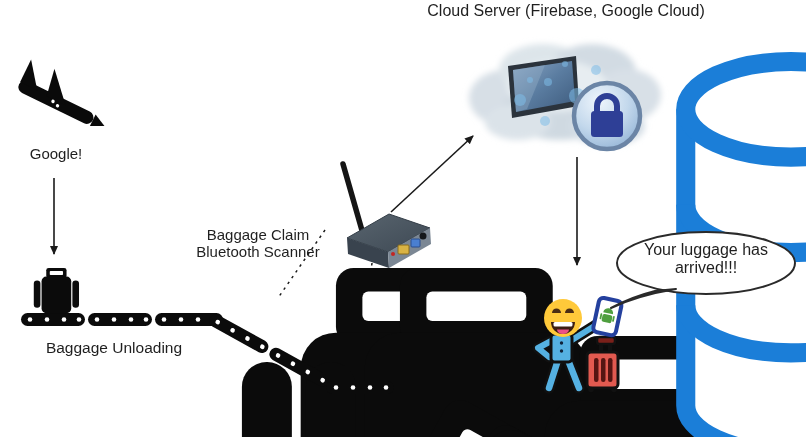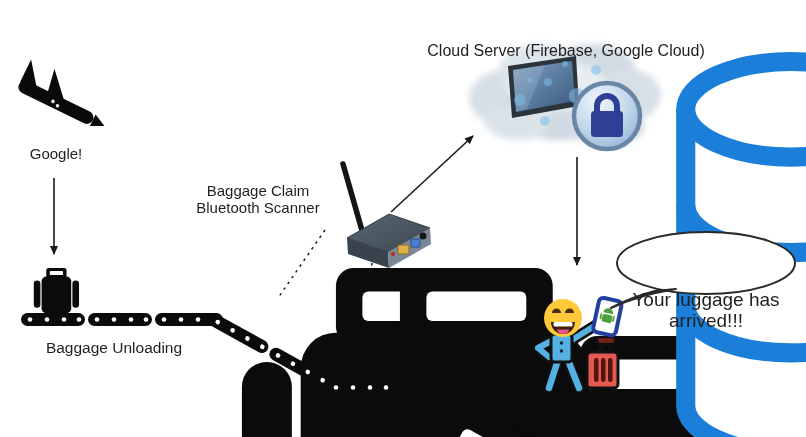--- a/index.html
+++ b/index.html
@@ -2,26 +2,26 @@
 <html><head>
 <meta charset="utf-8">
 <style>
   html,body{margin:0;padding:0;background:#fff;}
   .stage{
     position:relative;width:806px;height:437px;background:#ffffff;overflow:hidden;
     font-family:"Liberation Sans",sans-serif;color:#1f1f1f;
   }
   svg.layer{position:absolute;left:0;top:0;}
   .label{position:absolute;text-align:center;line-height:1.15;color:#1f1f1f;}
-  .label.pre{white-space:pre-line;}
-  .title{left:400px;top:2px;width:332px;font-size:16px;margin-top:40px;}
+  .label.pre{white-space:pre-line;margin-top:44px;}
+  .title{left:400px;top:2px;width:332px;font-size:16px;}
   .landing{left:18px;top:145px;width:76px;font-size:15px;}
   .scanner{left:178px;top:182px;width:160px;font-size:15px;}
   .unloading{left:38px;top:339px;width:152px;font-size:15.5px;text-align:center;}
-  .speech{left:632px;top:241px;width:148px;font-size:19px;line-height:1.12;margin-top:48px;}
+  .speech{left:632px;top:241px;width:148px;font-size:16px;line-height:1.12;}
 </style>
 </head>
 <body>
 
 <div class="stage">
 
   <svg class="layer" width="806" height="437" viewBox="0 0 806 437">
     <defs>
       <marker id="arr" markerUnits="userSpaceOnUse" markerWidth="10" markerHeight="9" refX="8" refY="4" orient="auto">
         <path d="M0,0 L9,4 L0,8 Z" fill="#1a1a1a"></path>

